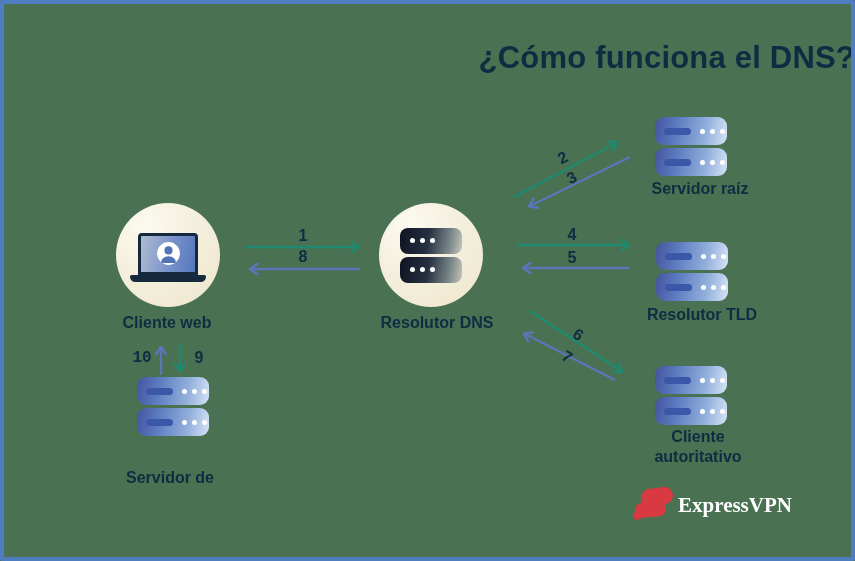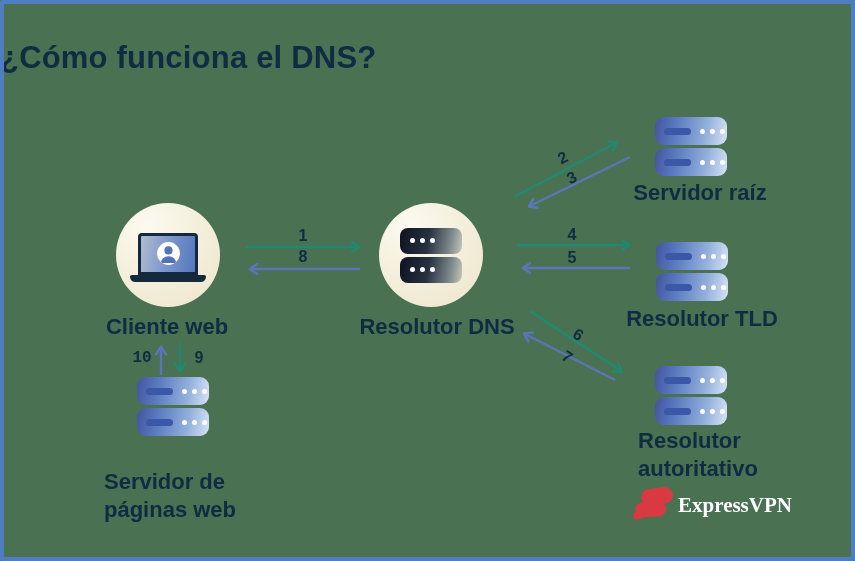--- a/index.html
+++ b/index.html
@@ -2,38 +2,38 @@
 <html><head>
 <meta charset="utf-8">
 <style>
   html,body{margin:0;padding:0;background:#333;}
   .canvas{
     position:relative;width:855px;height:561px;background:#4A7152;
     font-family:"Liberation Sans",sans-serif;overflow:hidden;
   }
   .canvas::after{content:"";position:absolute;inset:0;border:4px solid #4E7DC2;border-radius:2px;pointer-events:none;}
   .title{
-    position:absolute;top:40px;left:0;width:100%;margin:0;text-align:left;
+    position:absolute;top:40px;left:0;width:100%;margin:0;text-align:right;
     font-size:31px;font-weight:600;color:#0F2C42;letter-spacing:.2px;
   }
   
   .num{position:absolute;color:#0F2C42;font-weight:700;font-size:16px;transform:translate(-50%,-50%);}
   .n1{left:303px;top:236px;}
   .n2{left:563px;top:158px;transform:translate(-50%,-50%) rotate(-27deg);}
   .n3{left:572px;top:178px;transform:translate(-50%,-50%) rotate(-27deg);}
   .n4{left:572px;top:235px;}
   .n5{left:572px;top:258px;}
   .n6{left:578px;top:335px;transform:translate(-50%,-50%) rotate(33deg);}
   .n7{left:567px;top:357px;transform:translate(-50%,-50%) rotate(33deg);}
   .n8{left:303px;top:257px;}
   .n9{left:199px;top:358px;}
   .n10{left:142px;top:358px;font-family:Liberation Mono, monospace;}
   
   .node-label{
-    position:absolute;color:#0F2C42;font-size:22px;font-weight:600;text-align:left;
+    position:absolute;color:#0F2C42;font-size:16px;font-weight:600;text-align:center;
     transform:translateX(-50%);white-space:nowrap;line-height:1.25;
   }
   .label-cliente{left:167px;top:313px;}
   .label-resolutor{left:437px;top:313px;}
   .label-raiz{left:700px;top:179px;}
   .label-tld{left:702px;top:305px;}
   .label-aut{left:698px;top:427px;}
   .label-pag{left:170px;top:440px;margin-top:28px;}
   
   .circle{
@@ -177,37 +177,36 @@
     <div class="unit unit-blue">
         <i class="bar"></i>
         <span class="dots"></span>
       </div>
     <div class="unit unit-blue">
         <i class="bar"></i>
         <span class="dots"></span>
       </div>
   </div>
   <div class="node-label label-aut">
-    <div>Resolutor</div>
+    <div>Cliente</div>
     <div>autoritativo</div>
   </div>
 
   <div class="srv srv-pag">
     <div class="unit unit-blue">
         <i class="bar"></i>
         <span class="dots"></span>
       </div>
     <div class="unit unit-blue">
         <i class="bar"></i>
         <span class="dots"></span>
       </div>
   </div>
   <div class="node-label label-pag">
     <div>Servidor de</div>
-    <div>páginas web</div>
   </div>
 
   <div class="brand">
     <svg width="44" height="38" viewBox="0 0 44 38">
       <g fill="#D93940">
         <rect x="9" y="2" width="32" height="17" rx="8.5" transform="rotate(-8 25 10)"></rect>
         <rect x="3" y="16" width="31" height="15" rx="7.5" transform="rotate(-4 18 23)"></rect>
         <rect x="1" y="25" width="13" height="8" rx="4" transform="rotate(-22 7 29)"></rect>
       </g>
     </svg>

